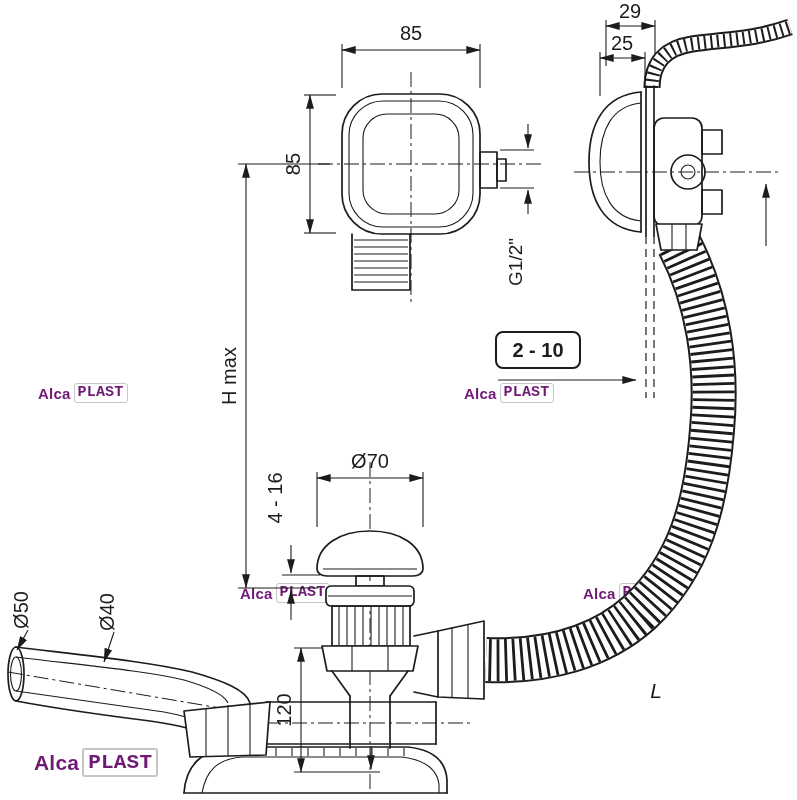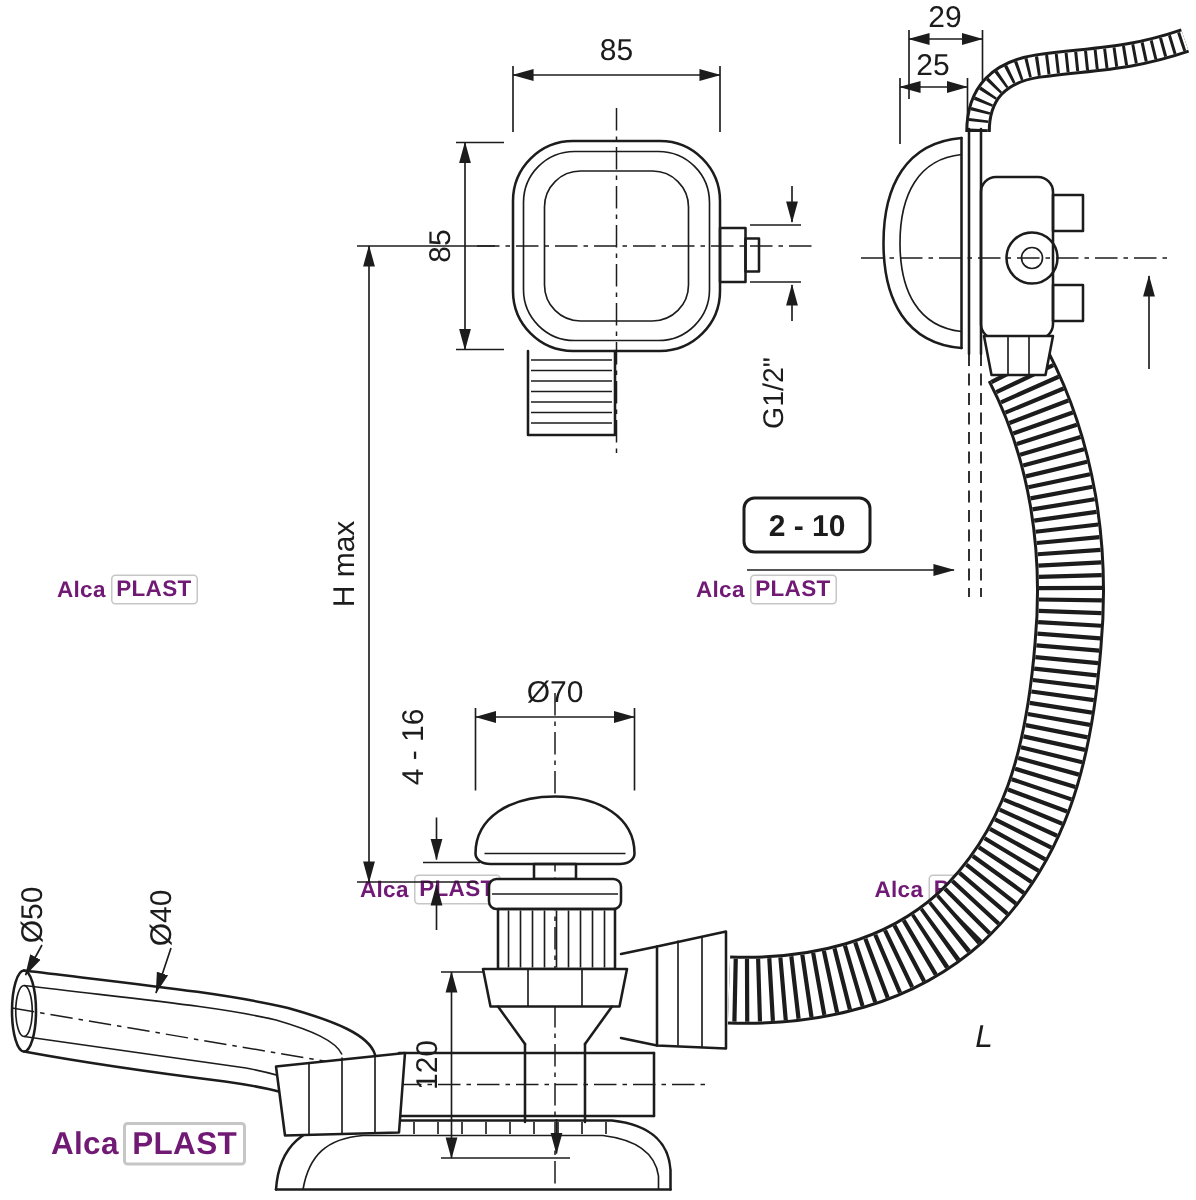--- a/index.html
+++ b/index.html
@@ -3,21 +3,21 @@
 <meta charset="utf-8">
 <style>
   html,body{margin:0;padding:0;background:#fff;}
   .stage{position:relative;width:797px;height:800px;background:#ffffff;overflow:hidden;
          font-family:"Liberation Sans",sans-serif;}
   .stage > svg{position:absolute;left:0;top:0;}
 
   
   .wm{position:absolute;display:flex;gap:3px;align-items:center;color:#701a75;
       font-weight:700;font-size:15px;letter-spacing:.2px;z-index:0;}
-  .wm .box{border:1.6px solid #c6c6c6;border-radius:3px;padding:0 3px;line-height:1.2;}
+  .wm .box{border:1.6px solid #c6c6c6;border-radius:3px;padding:0 3px;line-height:1.2;font-family:Liberation Mono, monospace;}
   .wm.pos1{left:38px;top:383px;}
   .wm.pos2{left:464px;top:383px;}
   .wm.pos3{left:240px;top:583px;}
   .wm.pos4{left:583px;top:583px;}
   .wm.logo{left:34px;top:748px;font-size:21px;}
   .wm.logo .box{border-width:2px;padding:0 4px;}
 
   
   .ol  {fill:none;stroke:#1c1c1c;stroke-width:1.7;stroke-linejoin:round;stroke-linecap:round;}
   .olw {fill:#ffffff;stroke:#1c1c1c;stroke-width:1.7;stroke-linejoin:round;}

